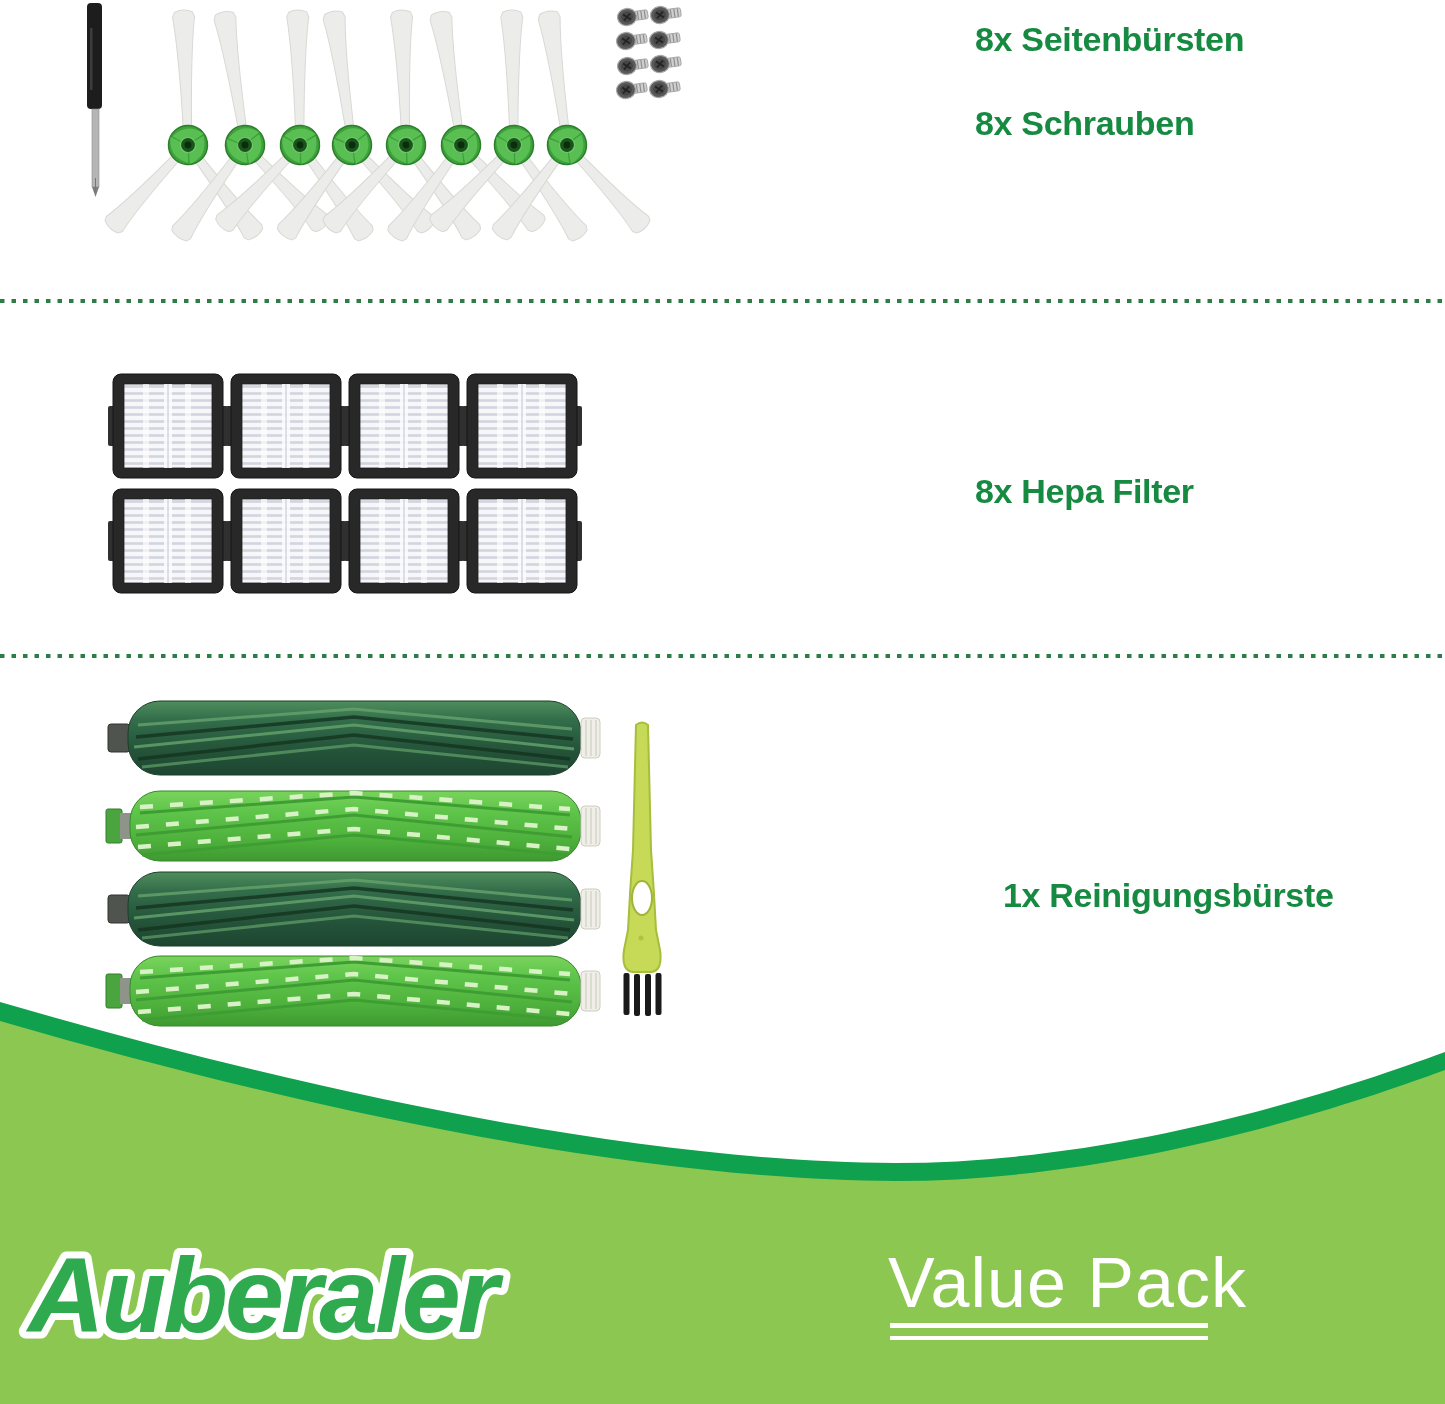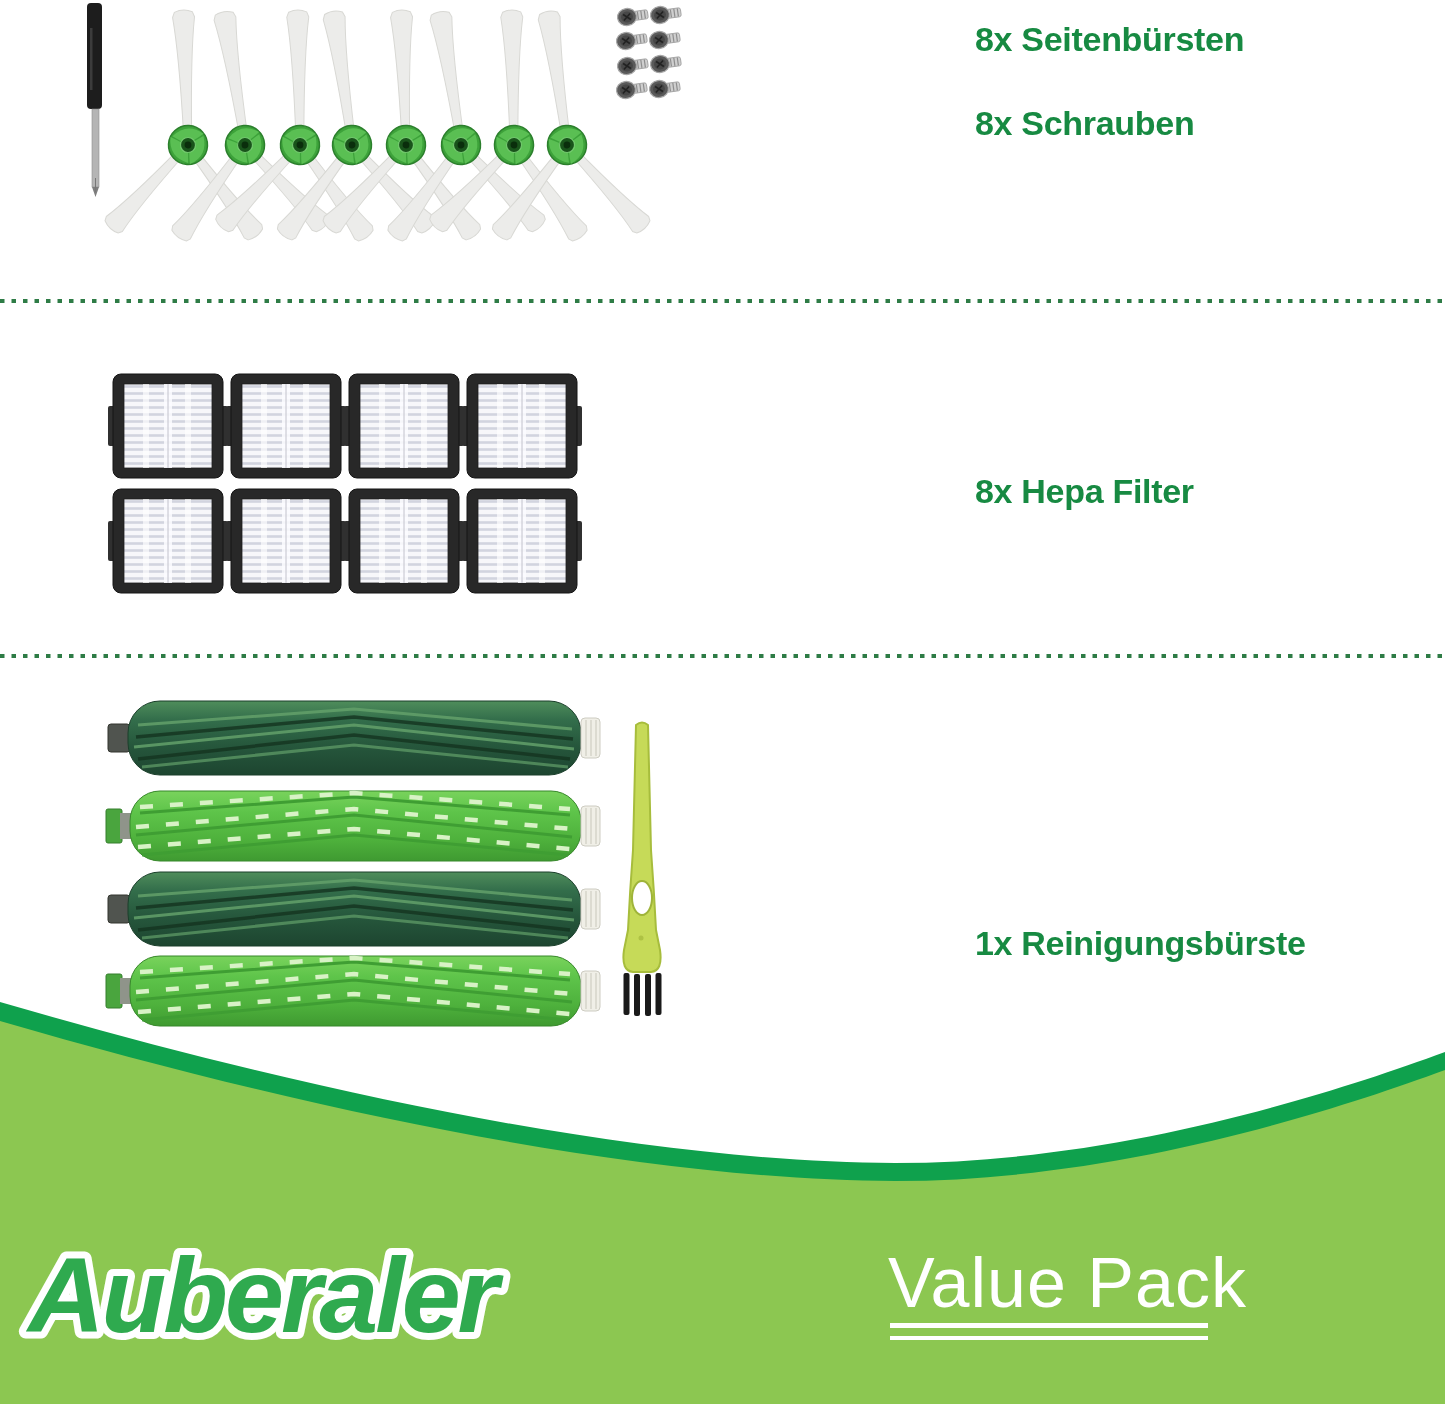--- a/index.html
+++ b/index.html
@@ -6,21 +6,21 @@
   .canvas{position:relative;width:1445px;height:1404px;background:#ffffff;overflow:hidden;
           font-family:"Liberation Sans",sans-serif;}
   .art{position:absolute;left:0;top:0;width:1445px;height:1404px;display:block;}
   .lbl{position:absolute;left:975px;font:700 34px/1.15 "Liberation Sans",sans-serif;
        color:#178a42;letter-spacing:-0.3px;white-space:nowrap;}
   .lbl-1{top:20px;}
   .lbl-2{top:104px;}
   .lbl-3{top:188px;}
   .lbl-4{top:452px;margin-top:20px;}
   .lbl-5{top:790px;}
-  .lbl-6{top:924px;}
+  .lbl-6{top:876px;margin-left:28px;}
 </style>
 </head>
 <body>
 
 <div class="canvas">
 
   <svg class="art" viewBox="0 0 1445 1404" xmlns="http://www.w3.org/2000/svg">
     <defs>
 
       <pattern id="pleats" width="10" height="7" patternUnits="userSpaceOnUse">

